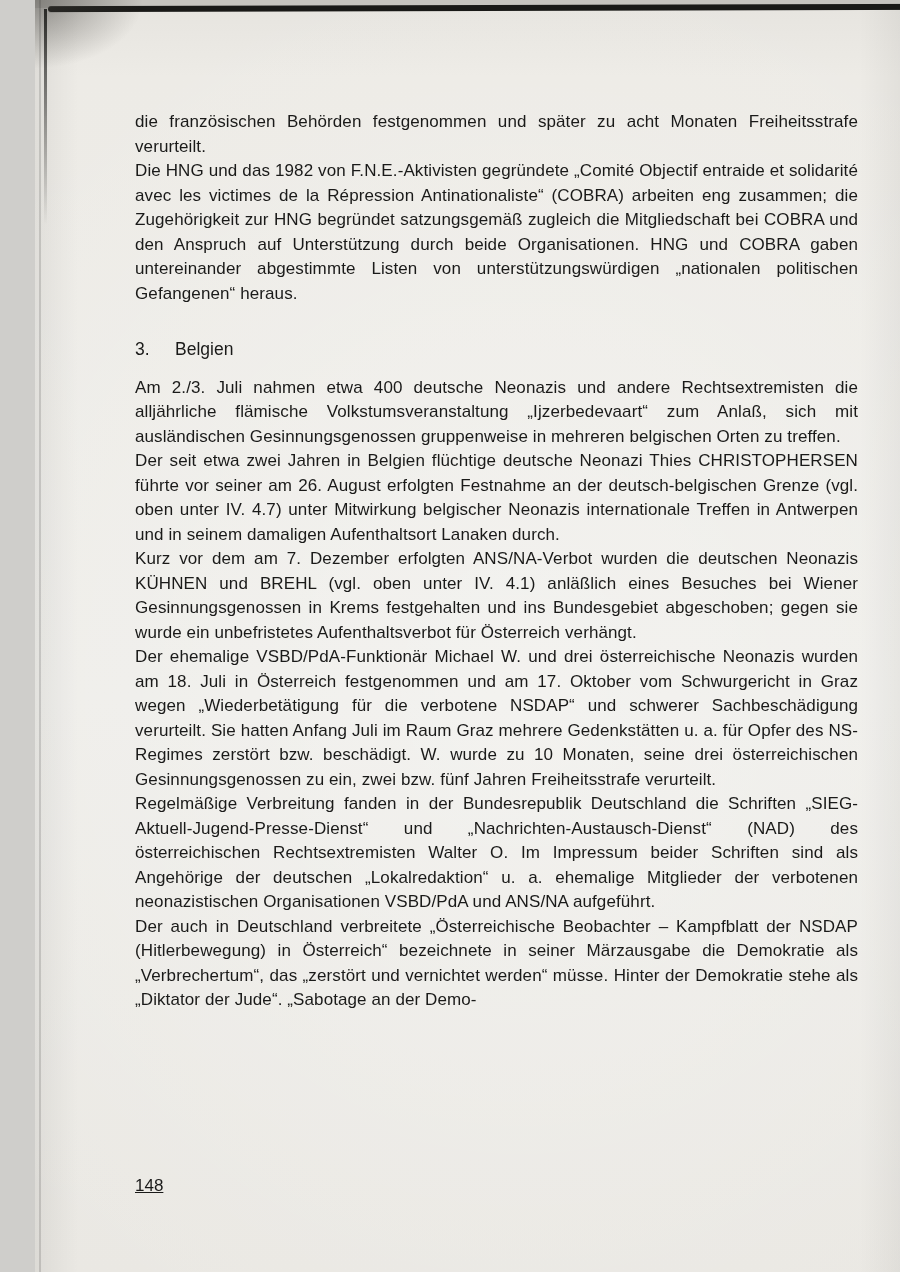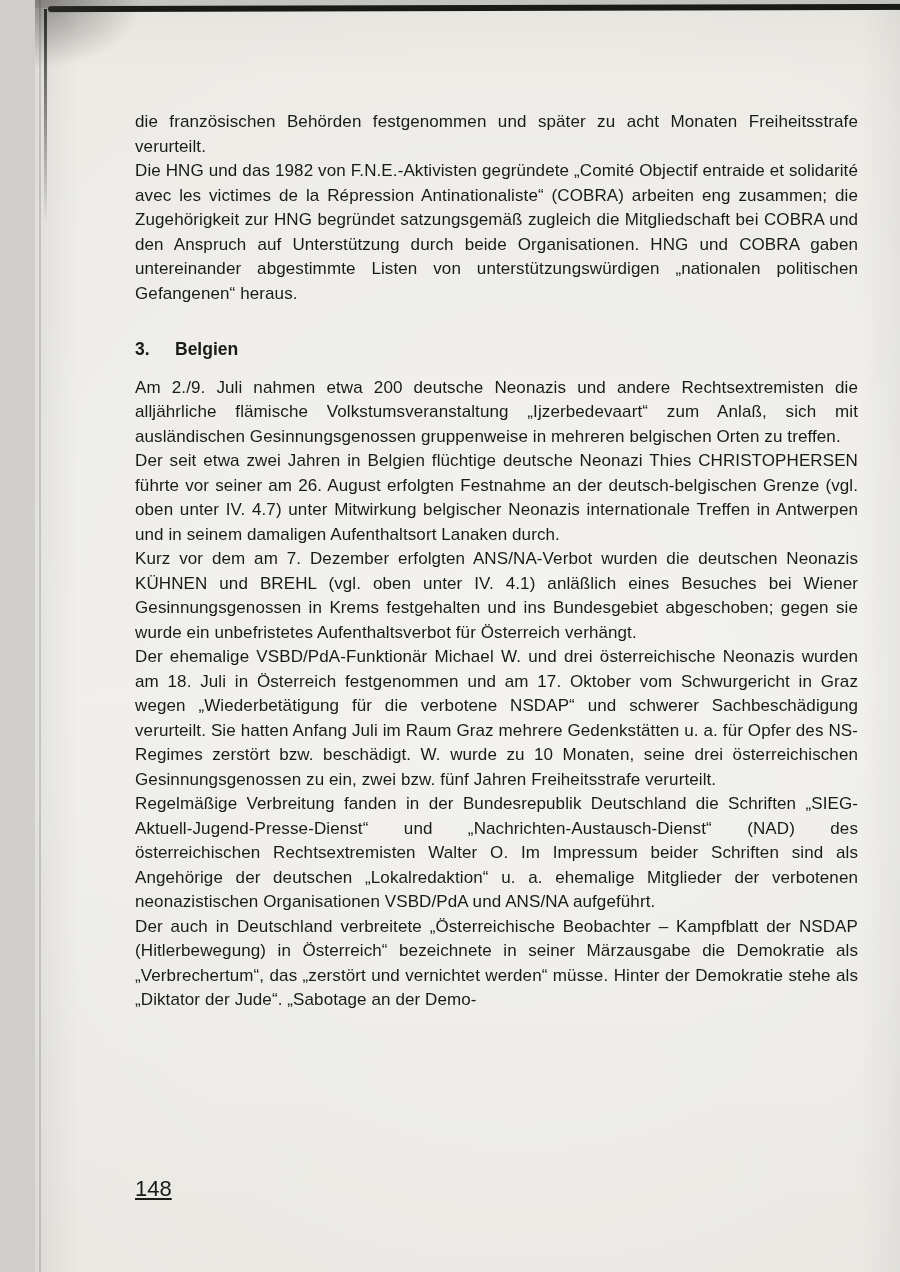--- a/index.html
+++ b/index.html
@@ -74,32 +74,32 @@
   }
   .text-col p {
     margin: 0;
     text-align: justify;
     letter-spacing: 0.1px;
     hyphens: auto;
     -webkit-hyphens: auto;
   }
   .section-heading {
     margin: 31px 0 14px 0;
-    font-weight: 700;
+    font-weight: 400;
     font-size: 17.5px;
   }
   .sec-num {
     display: inline-block;
     width: 40px;
   }
   .page-number {
     position: absolute;
     left: 100px;
     top: 1176px;
-    font-size: 22px;
+    font-size: 17px;
     color: #1a1a19;
     text-decoration: underline;
   }
 </style>
 </head>
 <body>
 
 <div class="scan-root">
 
   <div class="scan-top-strip"></div>
@@ -110,21 +110,21 @@
 
   <div class="text-col">
 
     <p>die französischen Behörden festgenommen und später zu acht Monaten Freiheitsstrafe verurteilt.</p>
     <p>Die HNG und das 1982 von F.N.E.-Aktivisten gegründete „Comité Objectif entraide et solidarité avec les victimes de la Répression Antinationaliste“ (COBRA) arbeiten eng zusammen; die Zugehörigkeit zur HNG begründet satzungsgemäß zugleich die Mitgliedschaft bei COBRA und den Anspruch auf Unterstützung durch beide Organisationen. HNG und COBRA gaben untereinander abgestimmte Listen von unterstützungswürdigen „nationalen politischen Gefangenen“ heraus.</p>
 
     <div class="section-heading">
       <span class="sec-num">3.</span><span class="sec-title">Belgien</span>
     </div>
 
-    <p>Am 2./9. Juli nahmen etwa 200 deutsche Neonazis und andere Rechtsextremisten die alljährliche flämische Volkstumsveranstaltung „Ijzerbedevaart“ zum Anlaß, sich mit ausländischen Gesinnungsgenossen gruppenweise in mehreren belgischen Orten zu treffen.</p>
+    <p>Am 2./3. Juli nahmen etwa 400 deutsche Neonazis und andere Rechtsextremisten die alljährliche flämische Volkstumsveranstaltung „Ijzerbedevaart“ zum Anlaß, sich mit ausländischen Gesinnungsgenossen gruppenweise in mehreren belgischen Orten zu treffen.</p>
     <p>Der seit etwa zwei Jahren in Belgien flüchtige deutsche Neonazi Thies CHRISTOPHERSEN führte vor seiner am 26. August erfolgten Festnahme an der deutsch-belgischen Grenze (vgl. oben unter IV. 4.7) unter Mitwirkung belgischer Neonazis internationale Treffen in Antwerpen und in seinem damaligen Aufenthaltsort Lanaken durch.</p>
 
 
     <p>Kurz vor dem am 7. Dezember erfolgten ANS/NA-Verbot wurden die deutschen Neonazis KÜHNEN und BREHL (vgl. oben unter IV. 4.1) anläßlich eines Besuches bei Wiener Gesinnungsgenossen in Krems festgehalten und ins Bundesgebiet abgeschoben; gegen sie wurde ein unbefristetes Aufenthaltsverbot für Österreich verhängt.</p>
     <p>Der ehemalige VSBD/PdA-Funktionär Michael W. und drei österreichische Neonazis wurden am 18. Juli in Österreich festgenommen und am 17. Oktober vom Schwurgericht in Graz wegen „Wiederbetätigung für die verbotene NSDAP“ und schwerer Sachbeschädigung verurteilt. Sie hatten Anfang Juli im Raum Graz mehrere Gedenkstätten u. a. für Opfer des NS-Regimes zerstört bzw. beschädigt. W. wurde zu 10 Monaten, seine drei österreichischen Gesinnungsgenossen zu ein, zwei bzw. fünf Jahren Freiheitsstrafe verurteilt.</p>
     <p>Regelmäßige Verbreitung fanden in der Bundesrepublik Deutschland die Schriften „SIEG-Aktuell-Jugend-Presse-Dienst“ und „Nachrichten-Austausch-Dienst“ (NAD) des österreichischen Rechtsextremisten Walter O. Im Impressum beider Schriften sind als Angehörige der deutschen „Lokalredaktion“ u. a. ehemalige Mitglieder der verbotenen neonazistischen Organisationen VSBD/PdA und ANS/NA aufgeführt.</p>
     <p>Der auch in Deutschland verbreitete „Österreichische Beobachter – Kampfblatt der NSDAP (Hitlerbewegung) in Österreich“ bezeichnete in seiner Märzausgabe die Demokratie als „Verbrechertum“, das „zerstört und vernichtet werden“ müsse. Hinter der Demokratie stehe als „Diktator der Jude“. „Sabotage an der Demo-</p>
 
   </div>
 

